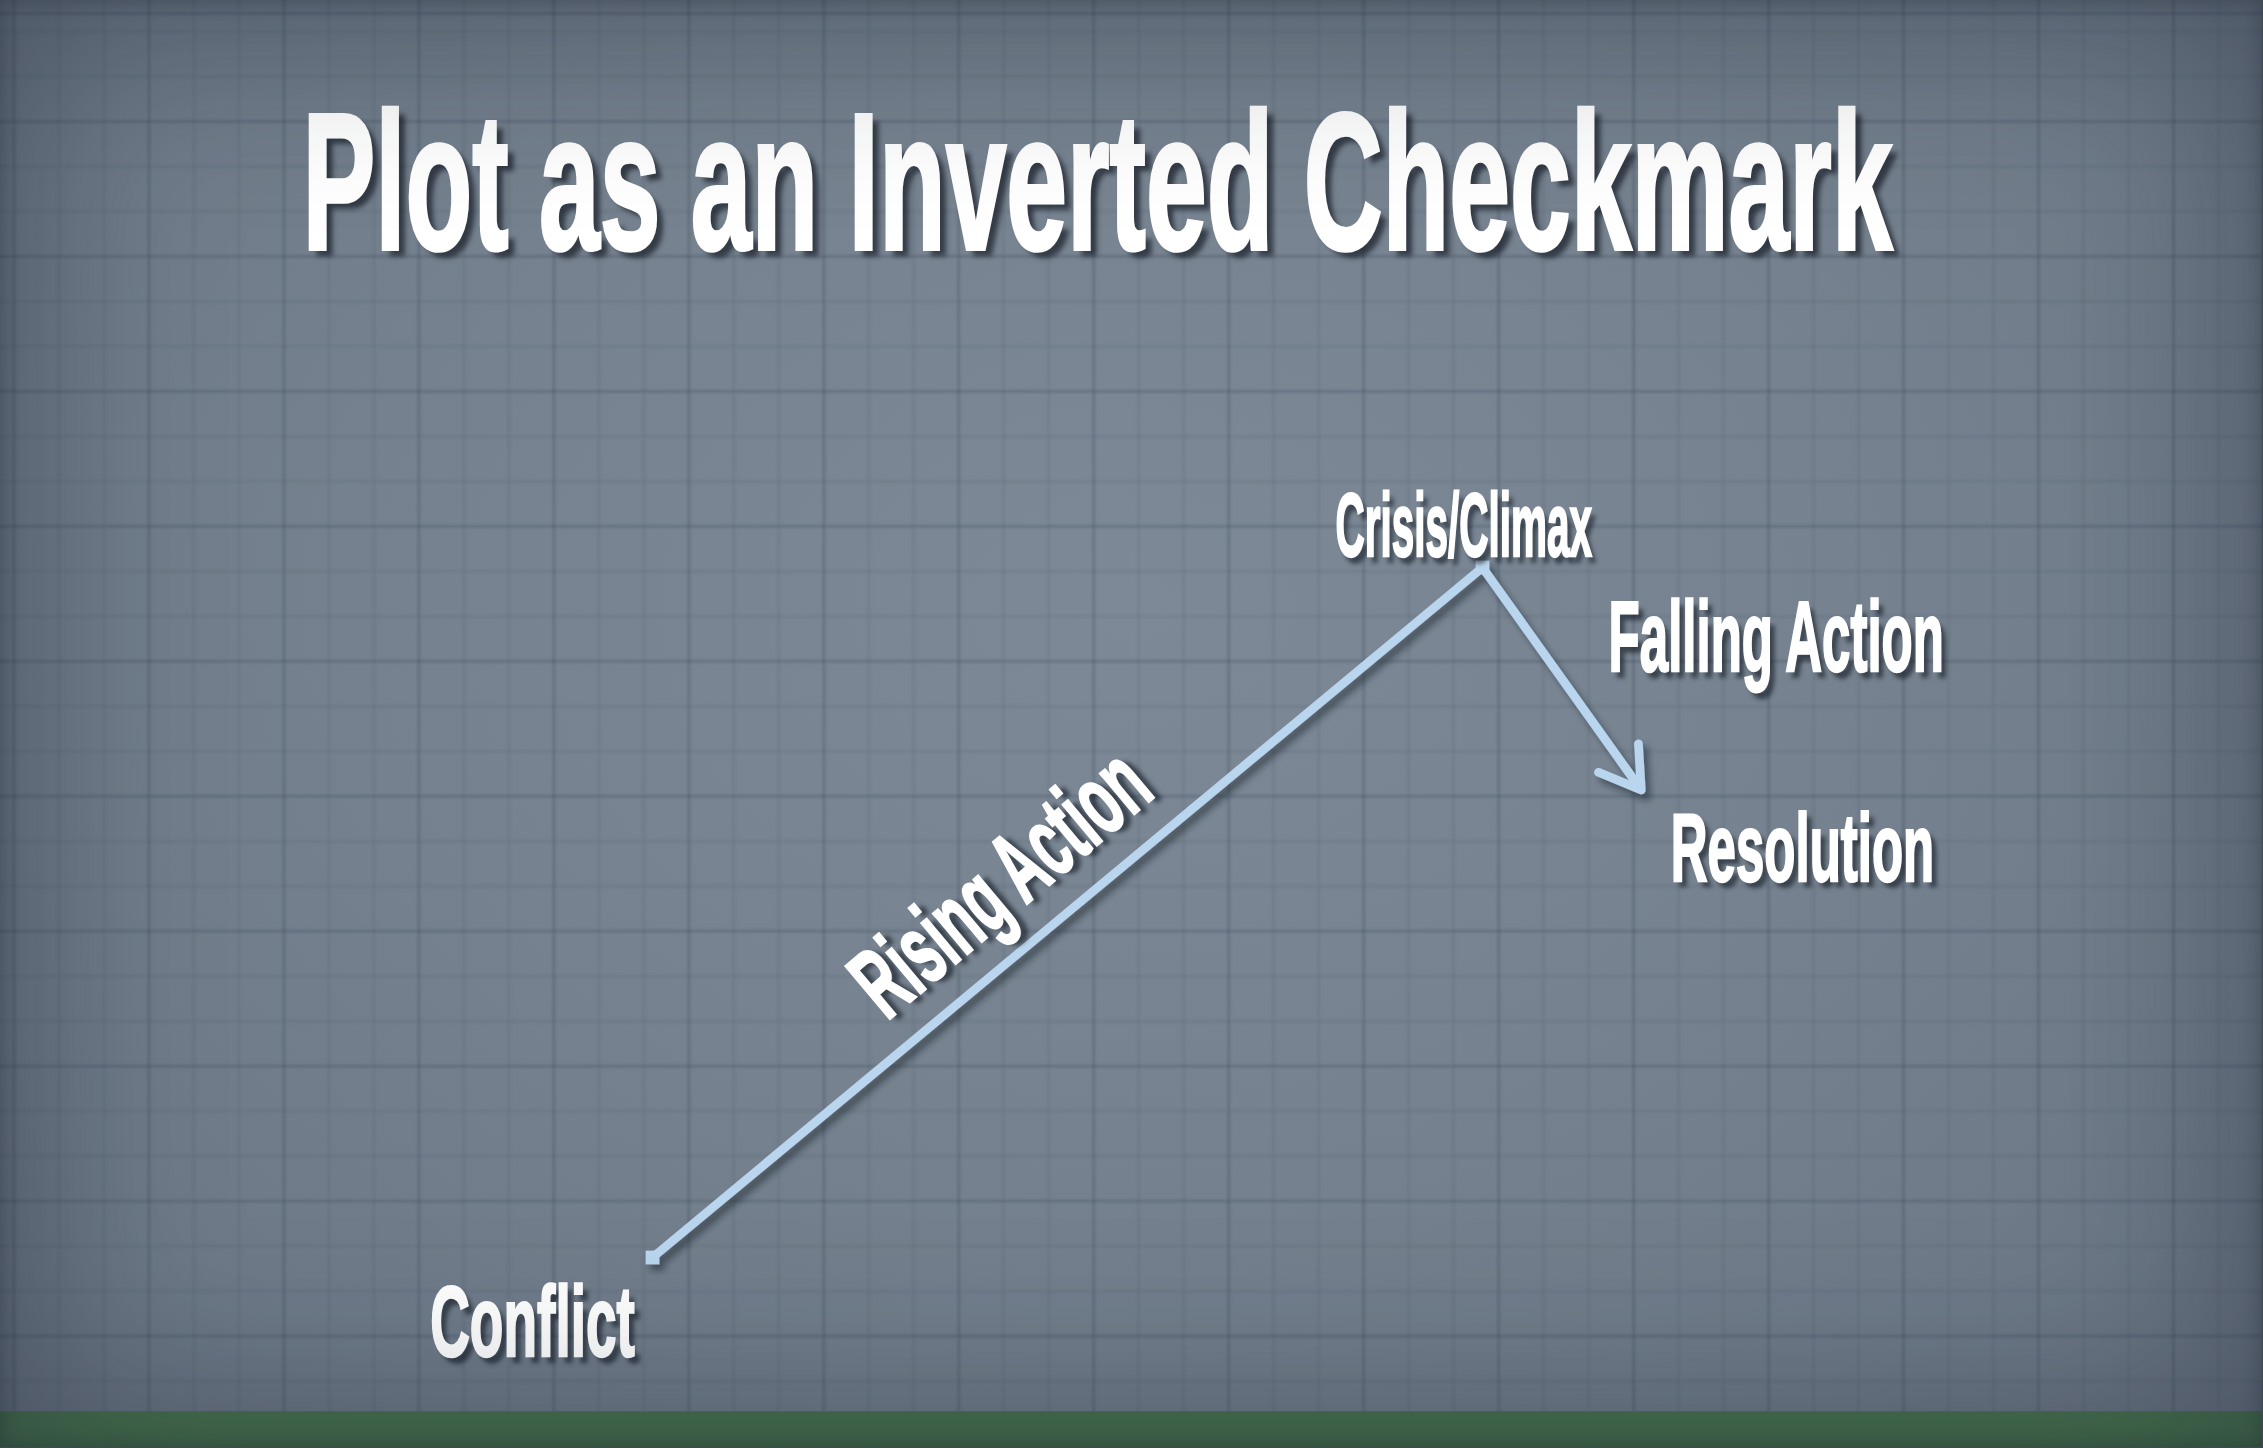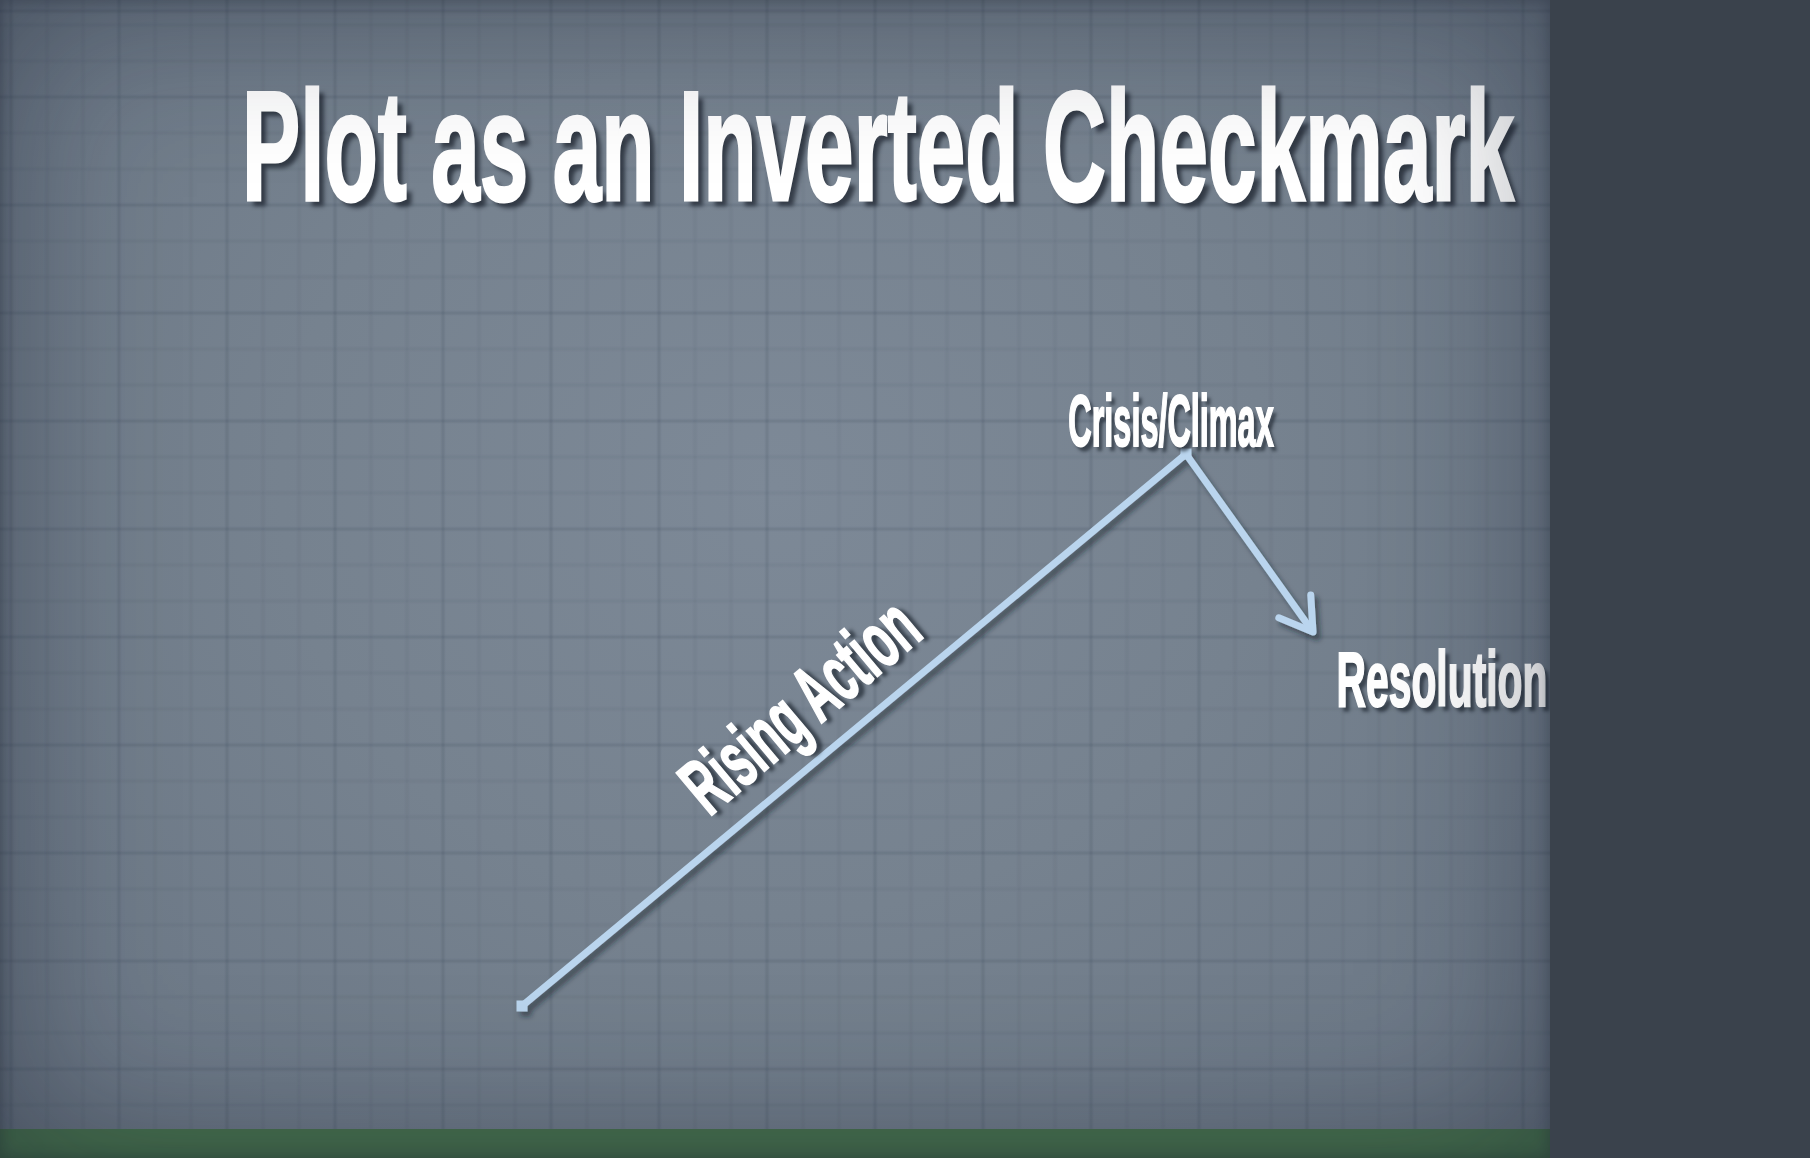--- a/index.html
+++ b/index.html
@@ -2,21 +2,21 @@
 <html><head>
 <meta charset="utf-8">
 <style>
   html, body {
     margin: 0;
     padding: 0;
     background: #3a424c;
   }
   .slide {
     position: relative;
-    width: 1550px;
+    width: 1810px;
     height: 1158px;
     overflow: hidden;
     font-family: "Liberation Sans", sans-serif;
     background: radial-gradient(ellipse at 50% 42%, #7d8997 0%, #76828f 45%, #6e7a88 78%, #66717f 100%);
   }
   
   .grid {
     position: absolute;
     inset: -4px;
     filter: blur(1px);
@@ -100,22 +100,28 @@
       <line id="falling-line" x1="1186" y1="454" x2="1307.7727504568086" y2="624.6736187504877"></line>
       <polyline id="arrow-head" points="1310.736551878426,595.0692972907237 1313,632 1278.8146739305062,617.8450191973858"></polyline>
       <rect id="start-marker" x="516.5" y="1000.5" width="11" height="11" fill="#bad5ee" stroke="none"></rect>
       <rect id="apex-marker" x="1180.5" y="448.5" width="11" height="11" fill="#bad5ee" stroke="none"></rect>
     </g>
   </svg>
 
   <div class="label lbl-crisis">
     <span class="cond">Crisis/Climax</span>
   </div>
+  <div class="label lbl-falling">
+    <span class="cond">Falling Action</span>
+  </div>
   <div class="label lbl-resolution">
     <span class="cond">Resolution</span>
   </div>
   <div class="label lbl-rising">
     <span class="cond">Rising Action</span>
+  </div>
+  <div class="label lbl-conflict">
+    <span class="cond">Conflict</span>
   </div>
 
   <div class="footer-strip"></div>
   <div class="vignette"></div>
 </div>
 
 </body></html>

